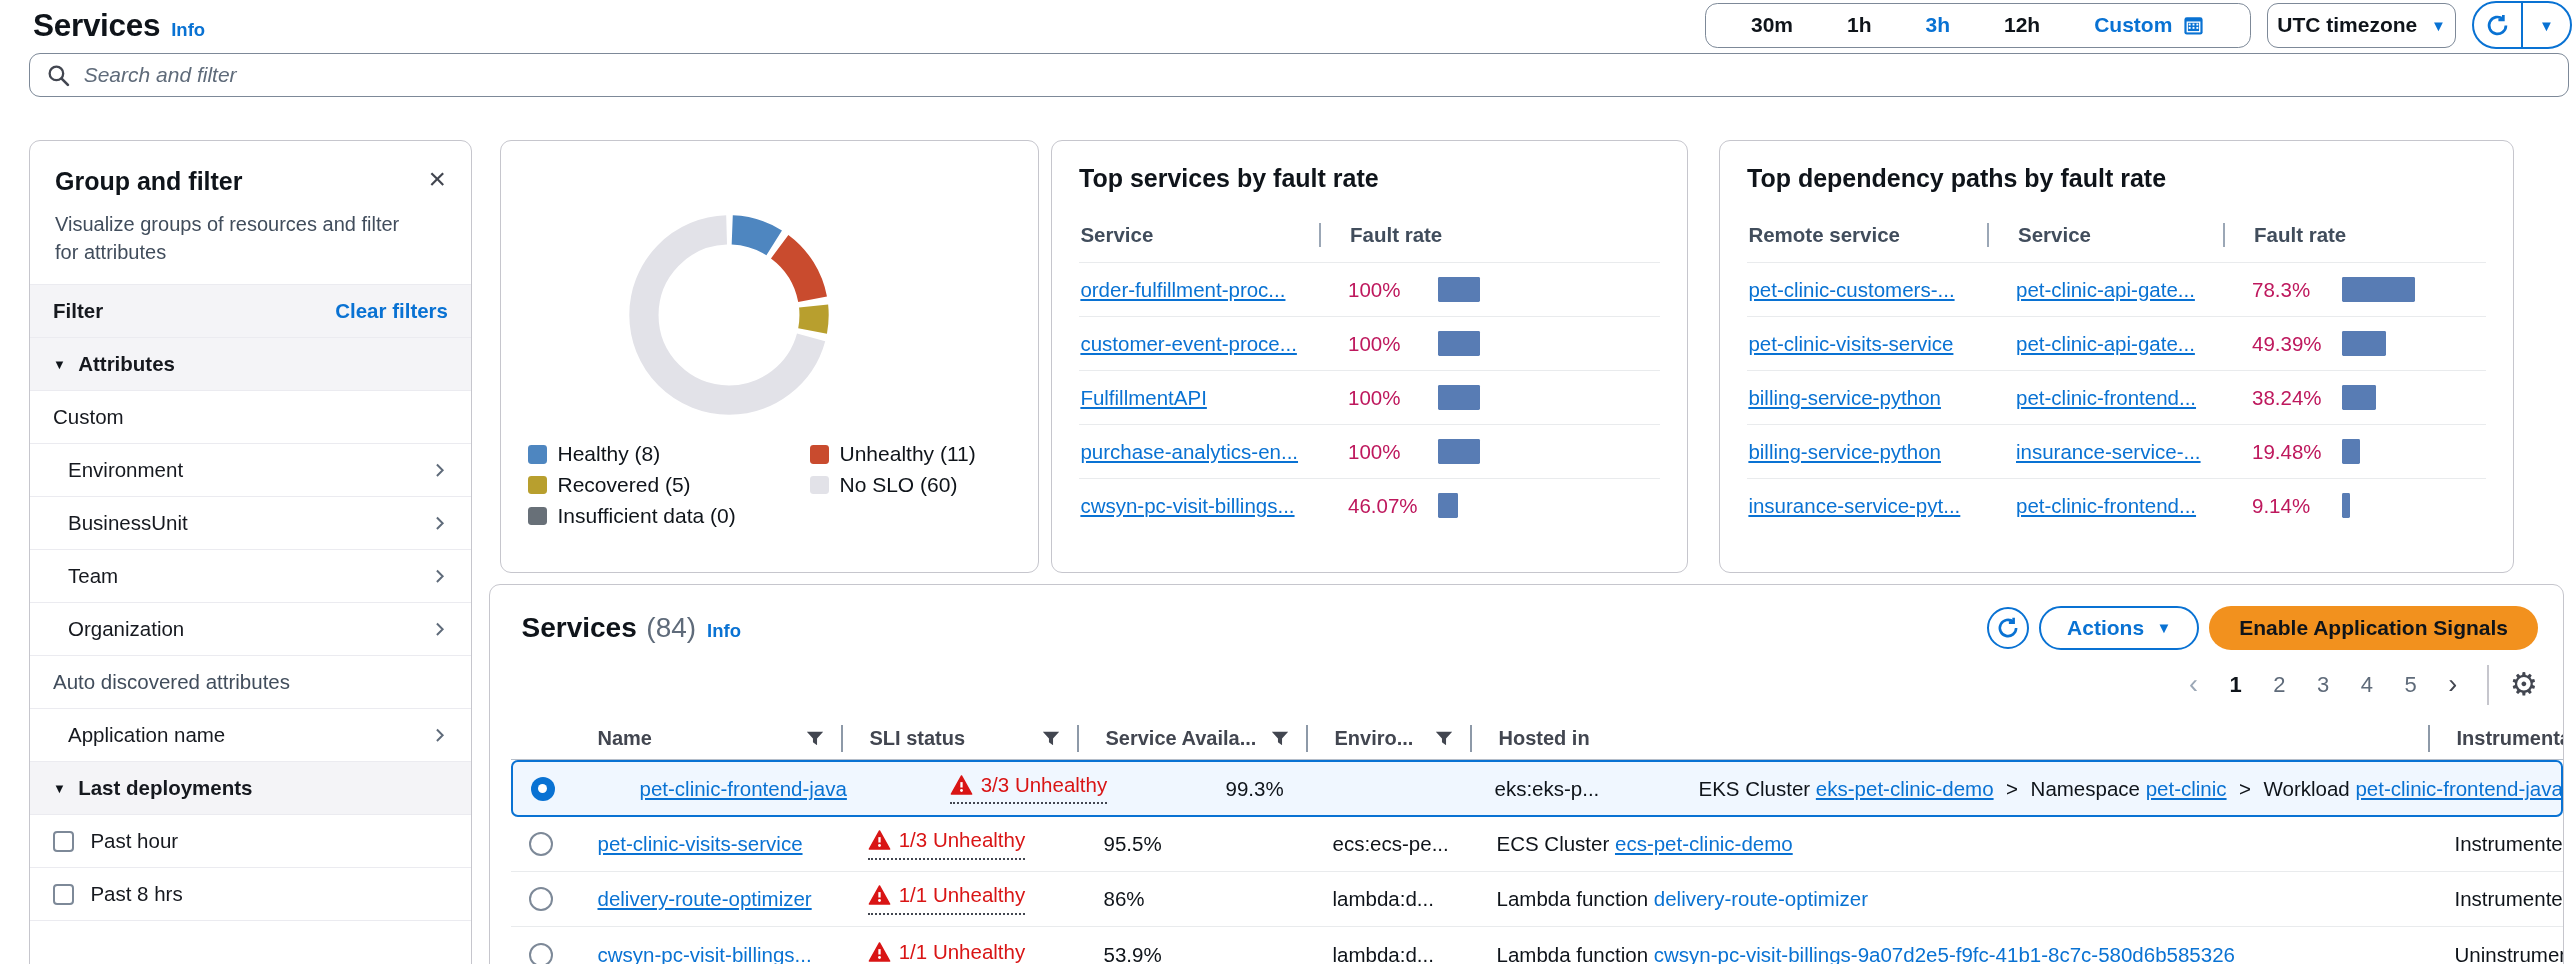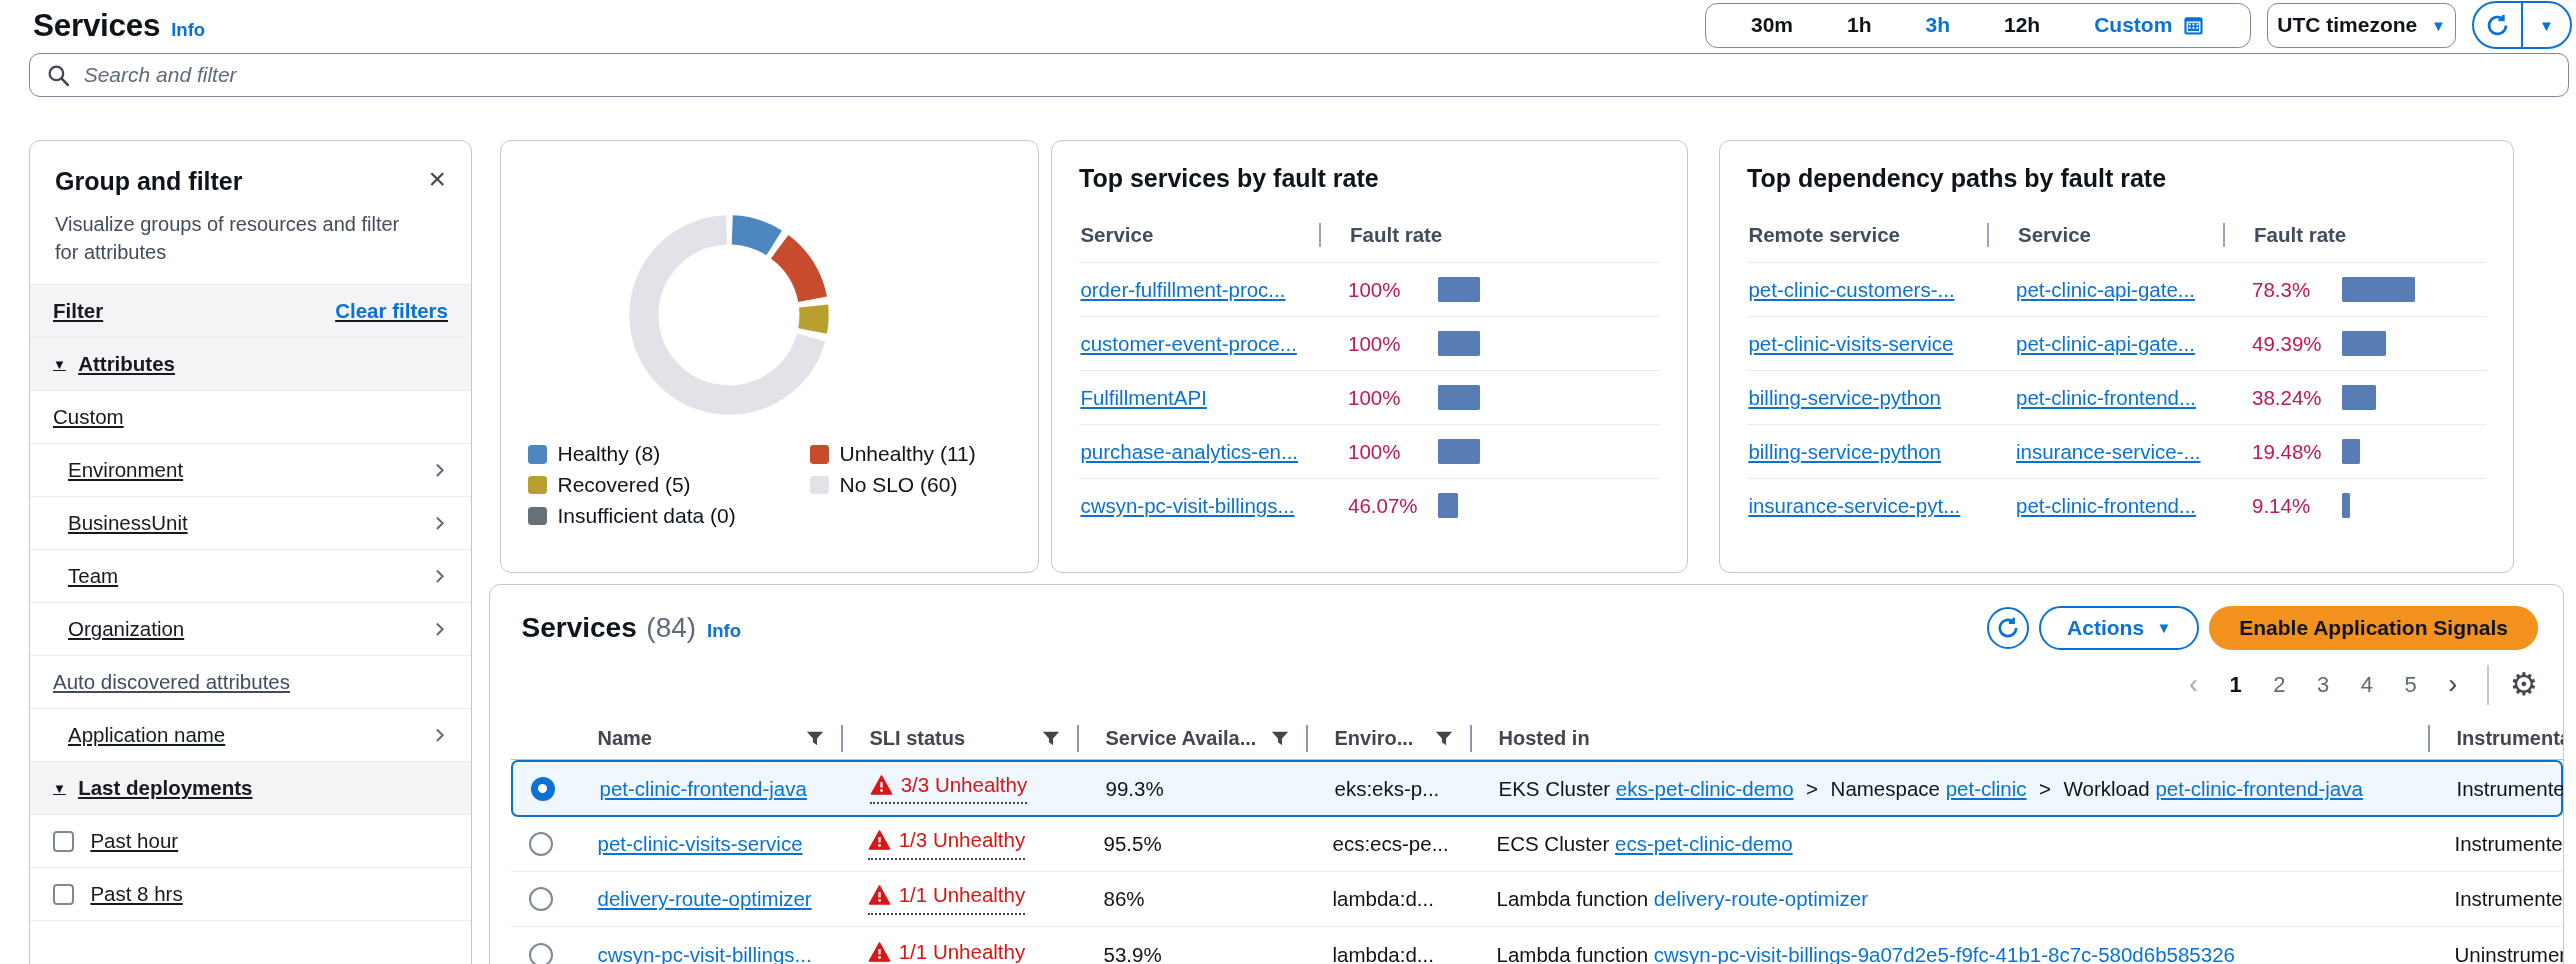--- a/index.html
+++ b/index.html
@@ -55,21 +55,21 @@
     position:absolute; left:29px; top:140px; width:443px; height:862px;
     border:1.4px solid #c6c6cd; border-radius:11px; background:#fff; overflow:hidden;
   }
   .sb-head { padding:26px 25px 18px 25px; }
   .sb-title-row { display:flex; align-items:flex-start; justify-content:space-between; }
   .sb-title { font-size:25px; font-weight:700; }
   .sb-close { font-size:30px; color:#424650; line-height:0.8; cursor:pointer; }
   .sb-desc { margin-top:13.7px; font-size:20px; color:#414d5c; line-height:1.42; width:370px; }
   .sb-row {
     height:53px; display:flex; align-items:center; padding:0 23px;
-    border-top:1.4px solid #ebebf0; font-size:20.5px; color:#16191f; background:#fff;text-decoration:underline;
+    border-top:1.4px solid #ebebf0; font-size:20.5px; color:#16191f; background:#fff;
   }
   .sb-row.gray { background:#f4f4f7; }
   .sb-row .spacer { flex:1; }
   .sb-row .sec-caret { font-size:13px; color:#0f141a; margin-right:12.3px; }
   .sb-row.bold { font-weight:700; }
   .sb-row.indent { padding-left:38px; }
   .sb-row.grouplabel { color:#414d5c; }
   .clear-link { font-size:20.5px; font-weight:700; color:#0972d3; cursor:pointer; }
   .chev { flex:none; }
   .checkbox { width:21px; height:21px; border:2.1px solid #7d8998; border-radius:4.1px; margin-right:16.4px; background:#fff; flex:none; }
@@ -139,21 +139,21 @@
 
   .svc-table { margin-top:13.7px; padding-left:20.5px; }
   .tgrid { display:grid; grid-template-columns:60px 270px 236px 229px 164px 958px 205px; align-items:center; }
   .thead { height:42px; font-size:20px; font-weight:700; color:#424650; border-bottom:1.4px solid #b6bec9; }
   .thead .th { display:flex; align-items:center; height:27px; padding-left:27px; }
   .thead .th + .th { border-left:2.1px solid #8d99a8; }
   .thead .th .funnel { margin-left:auto; margin-right:16.4px; cursor:pointer; }
   .trow { height:55px; font-size:20.5px; }
   .trow > div { padding-left:27px; overflow:hidden; white-space:nowrap; }
   .trow.selected {
-    background:#f0f7ff; border:2.1px solid #0972d3; border-radius:6.8px; height:57px;
+    background:#f0f7ff; border:2.1px solid #0972d3; border-radius:6.8px; height:57px;gap:40px;
   }
   .trow.plain { border-bottom:1.4px solid #e9ebed; }
   .radio-cell { display:flex; justify-content:center; padding-left:0 !important; }
   .radio { width:24px; height:24px; border-radius:50%; border:2.1px solid #7d8998; background:#fff; cursor:pointer; }
   .radio.on { border:none; background:#0972d3; position:relative; }
   .radio.on::after { content:""; position:absolute; left:50%; top:50%; width:9px; height:9px; margin:-4.4px 0 0 -4.4px; border-radius:50%; background:#fff; }
   .sli-wrap { display:inline-flex; align-items:center; gap:8.2px; color:#d91515; border-bottom:2.7px dotted #424650; padding-bottom:5.5px; }
   .hosted-cell span { white-space:nowrap; }
   .hsep { color:#0f141a; padding:0 6.8px; }
 </style>

